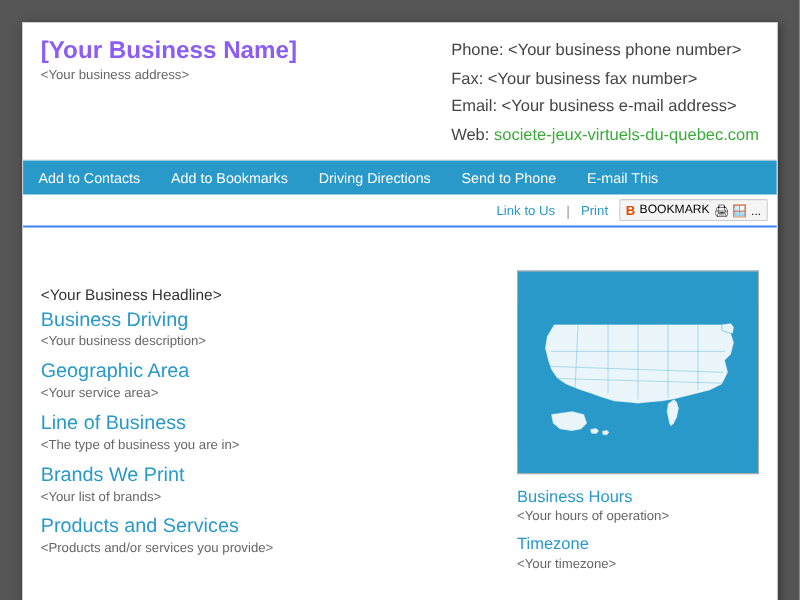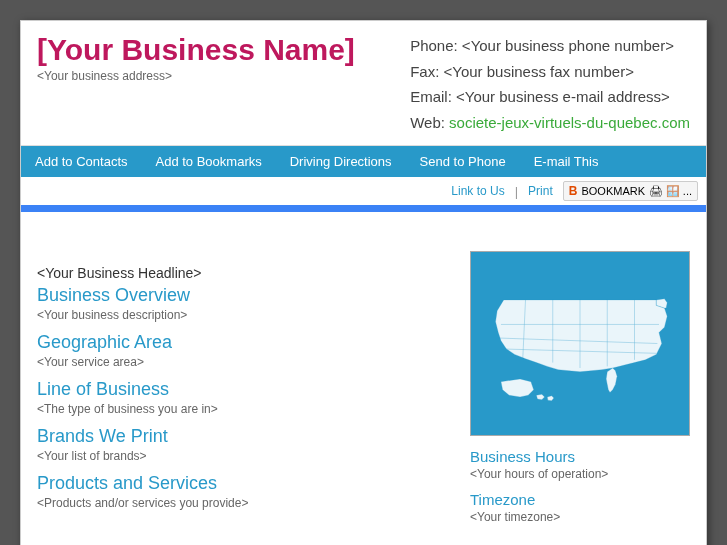--- a/index.html
+++ b/index.html
@@ -21,23 +21,23 @@
     
     .header {
       padding: 12px 16px 10px;
       background: #fff;
       display: flex;
       justify-content: space-between;
       align-items: flex-start;
       border-bottom: 1px solid #ddd;
     }
     .header-left .business-name {
-      font-size: 30px;
+      font-size: 22px;
       font-weight: bold;
-      color: #be185d;
+      color: #8b5cf6;
     }
     .header-left .business-address {
       font-size: 12px;
       color: #666;
       margin-top: 2px;
     }
     .header-right {
       font-size: 15px;
       color: #444;
       text-align: left;
@@ -62,21 +62,21 @@
       white-space: nowrap;
       text-align: center;
     }
     
     .toolbar-row {
       display: flex;
       justify-content: flex-end;
       align-items: center;
       padding: 4px 8px;
       background: #fff;
-      border-bottom: 7px solid #3b82f6;
+      border-bottom: 2px solid #3b82f6;
       gap: 10px;
     }
     .toolbar-row a {
       color: #2899c9;
       text-decoration: none;
       font-size: 12px;
     }
     .toolbar-row .separator {
       color: #999;
     }
@@ -192,21 +192,21 @@
       <span class="bm-icon">B</span>
       <span>BOOKMARK</span>
       <span>🖨 🪟 ...</span>
     </div>
   </div>
 
   <div class="main-content">
 
     <div class="left-column">
       <div class="business-headline">&lt;Your Business Headline&gt;</div>
-      <div class="section-title">Business Overview</div>
+      <div class="section-title">Business Driving</div>
       <div class="section-desc">&lt;Your business description&gt;</div>
 
       <div class="section-title">Geographic Area</div>
       <div class="section-desc">&lt;Your service area&gt;</div>
 
       <div class="section-title">Line of Business</div>
       <div class="section-desc">&lt;The type of business you are in&gt;</div>
 
       <div class="section-title">Brands We Print</div>
       <div class="section-desc">&lt;Your list of brands&gt;</div>

